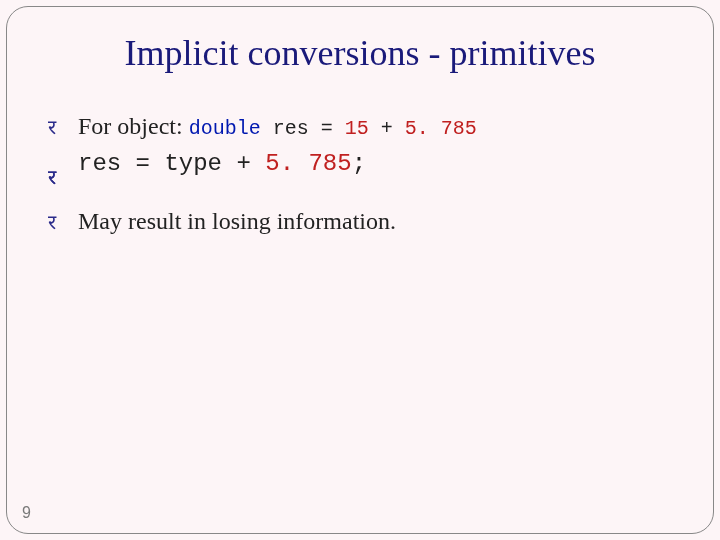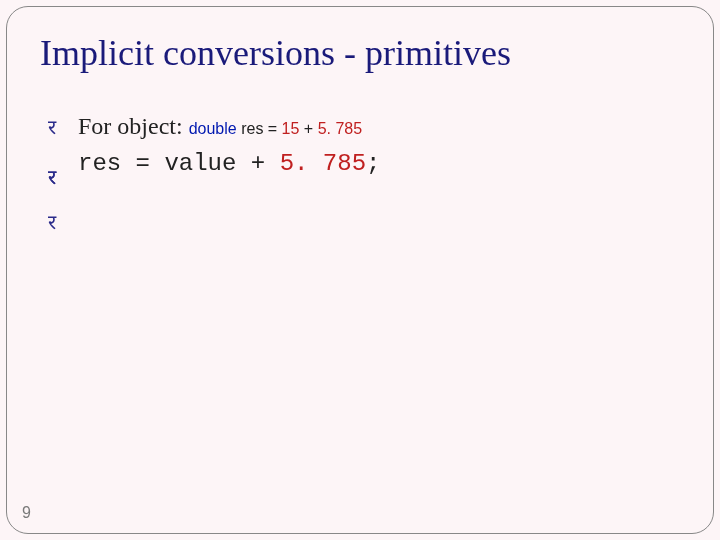--- a/index.html
+++ b/index.html
@@ -27,20 +27,21 @@
     top: 0;
     left: 0;
     right: 0;
     bottom: 0;
     padding: 20px 40px 0 40px;
     box-sizing: border-box;
   }
   .title {
     font-size: 36px;
     color: #1a1a7a;
+    text-align: center;
     margin: 12px 0 36px 0;
     font-weight: normal;
   }
   .bullets {
     padding-left: 38px;
   }
   .bullet {
     position: relative;
     font-size: 24px;
     color: #222;
@@ -50,22 +51,22 @@
   .bullet .bicon {
     position: absolute;
     left: -30px;
     top: 7px;
     color: #2a2a8a;
     font-size: 20px;
     line-height: 1;
     font-family: Georgia, serif;
   }
   .code {
-    font-family: Liberation Sans, sans-serif;
-    font-size: 16px;
+    font-family: Liberation Mono, monospace;
+    font-size: 20px;
   }
   .kw {
     color: #0018b0;
   }
   .num {
     color: #c02020;
   }
   .continuation {
     margin-left: 0;
     font-family: "Courier New", Courier, monospace;
@@ -100,24 +101,25 @@
     </div>
 
     <div class="bullet">
       <span class="bicon">र</span>
     </div>
 
     <div class="bullet">
       <span class="bicon">र</span>
     </div>
     <div class="continuation">
-      <span>res = value + </span><span class="num">5. 785</span><span>;</span>
+      <span>res = type + </span><span class="num">5. 785</span><span>;</span>
     </div>
 
     <div class="bullet" style="margin-top:28px">
       <span class="bicon">र</span>
+      <span>May result in losing information.</span>
     </div>
 
   </div>
 
 </div>
 
 <div class="page-number">9</div>
 
 </body></html>

